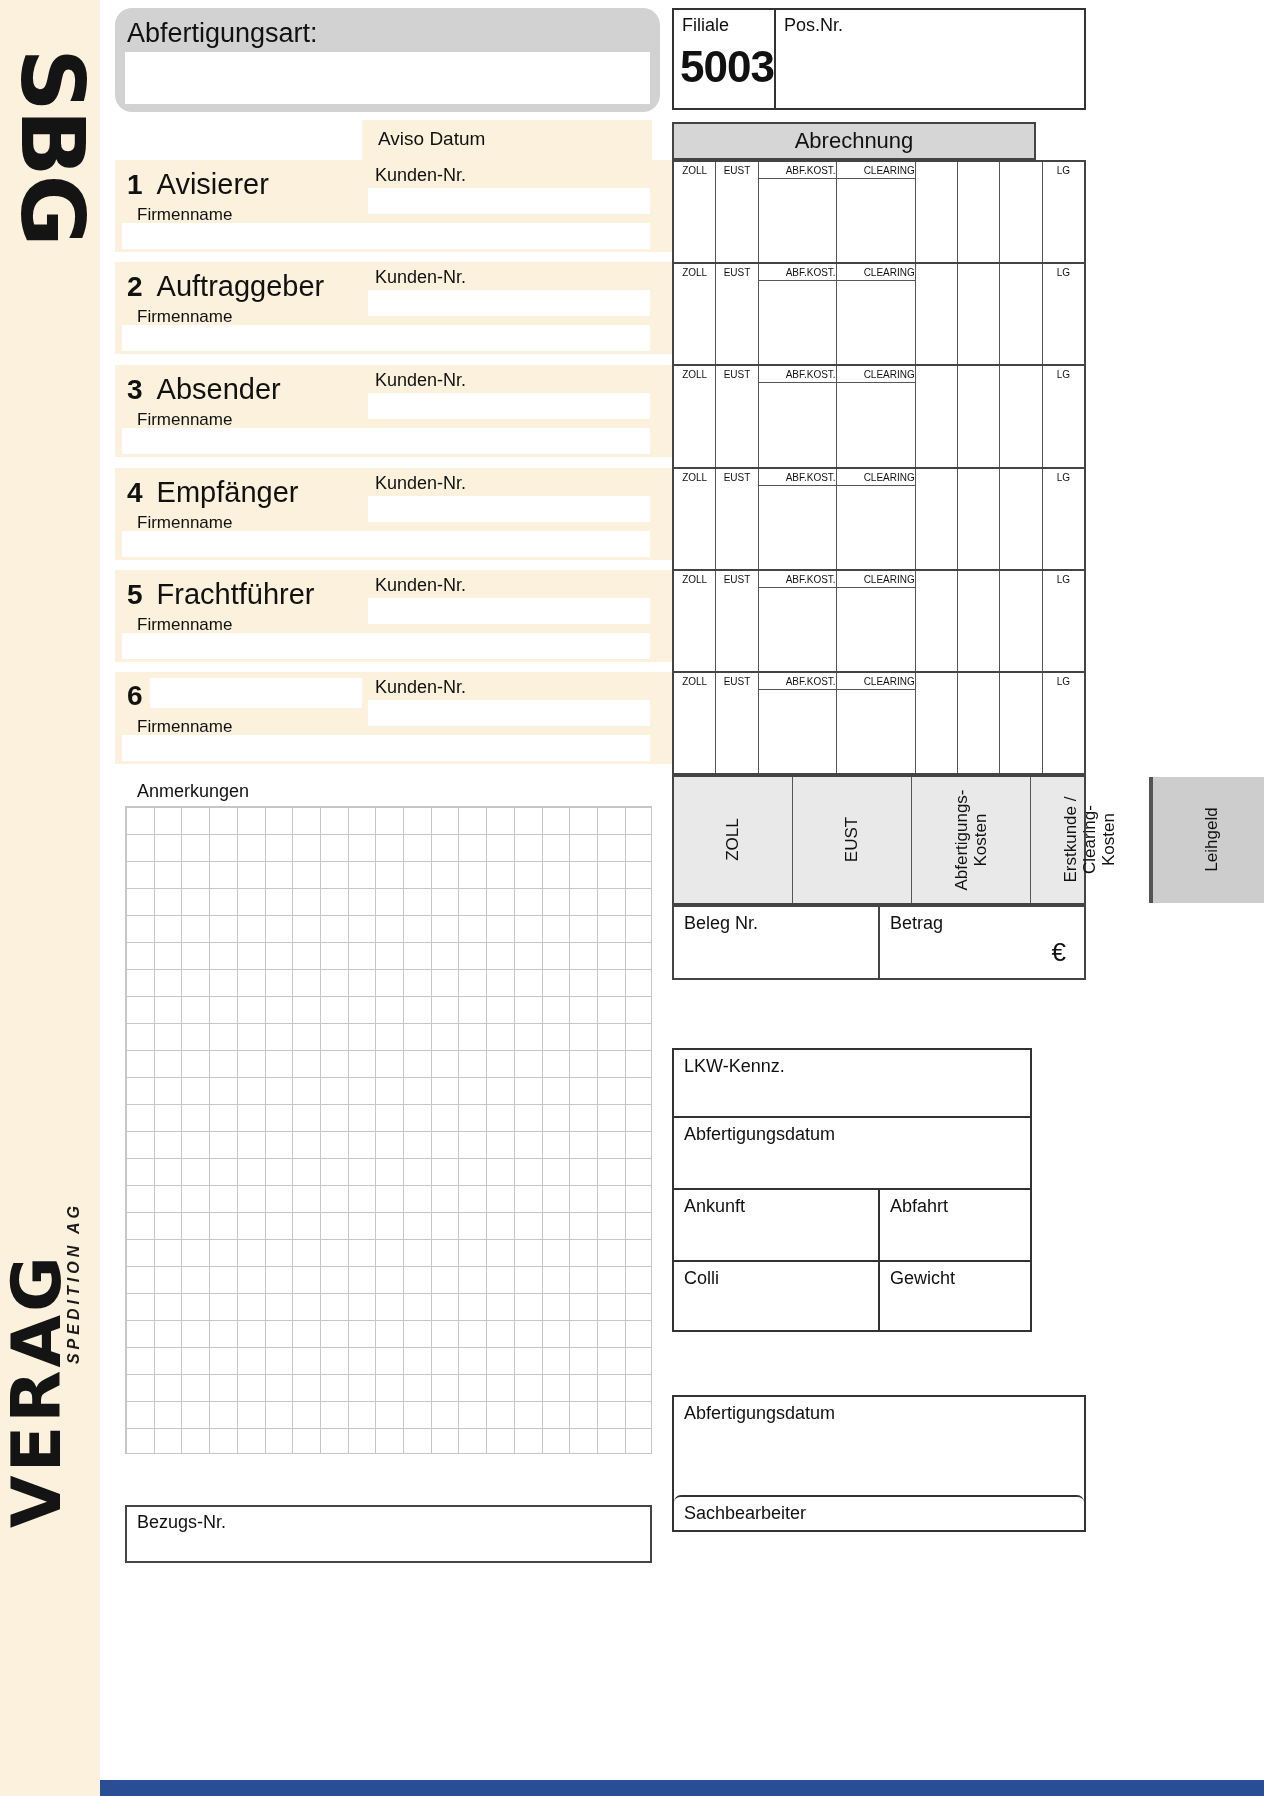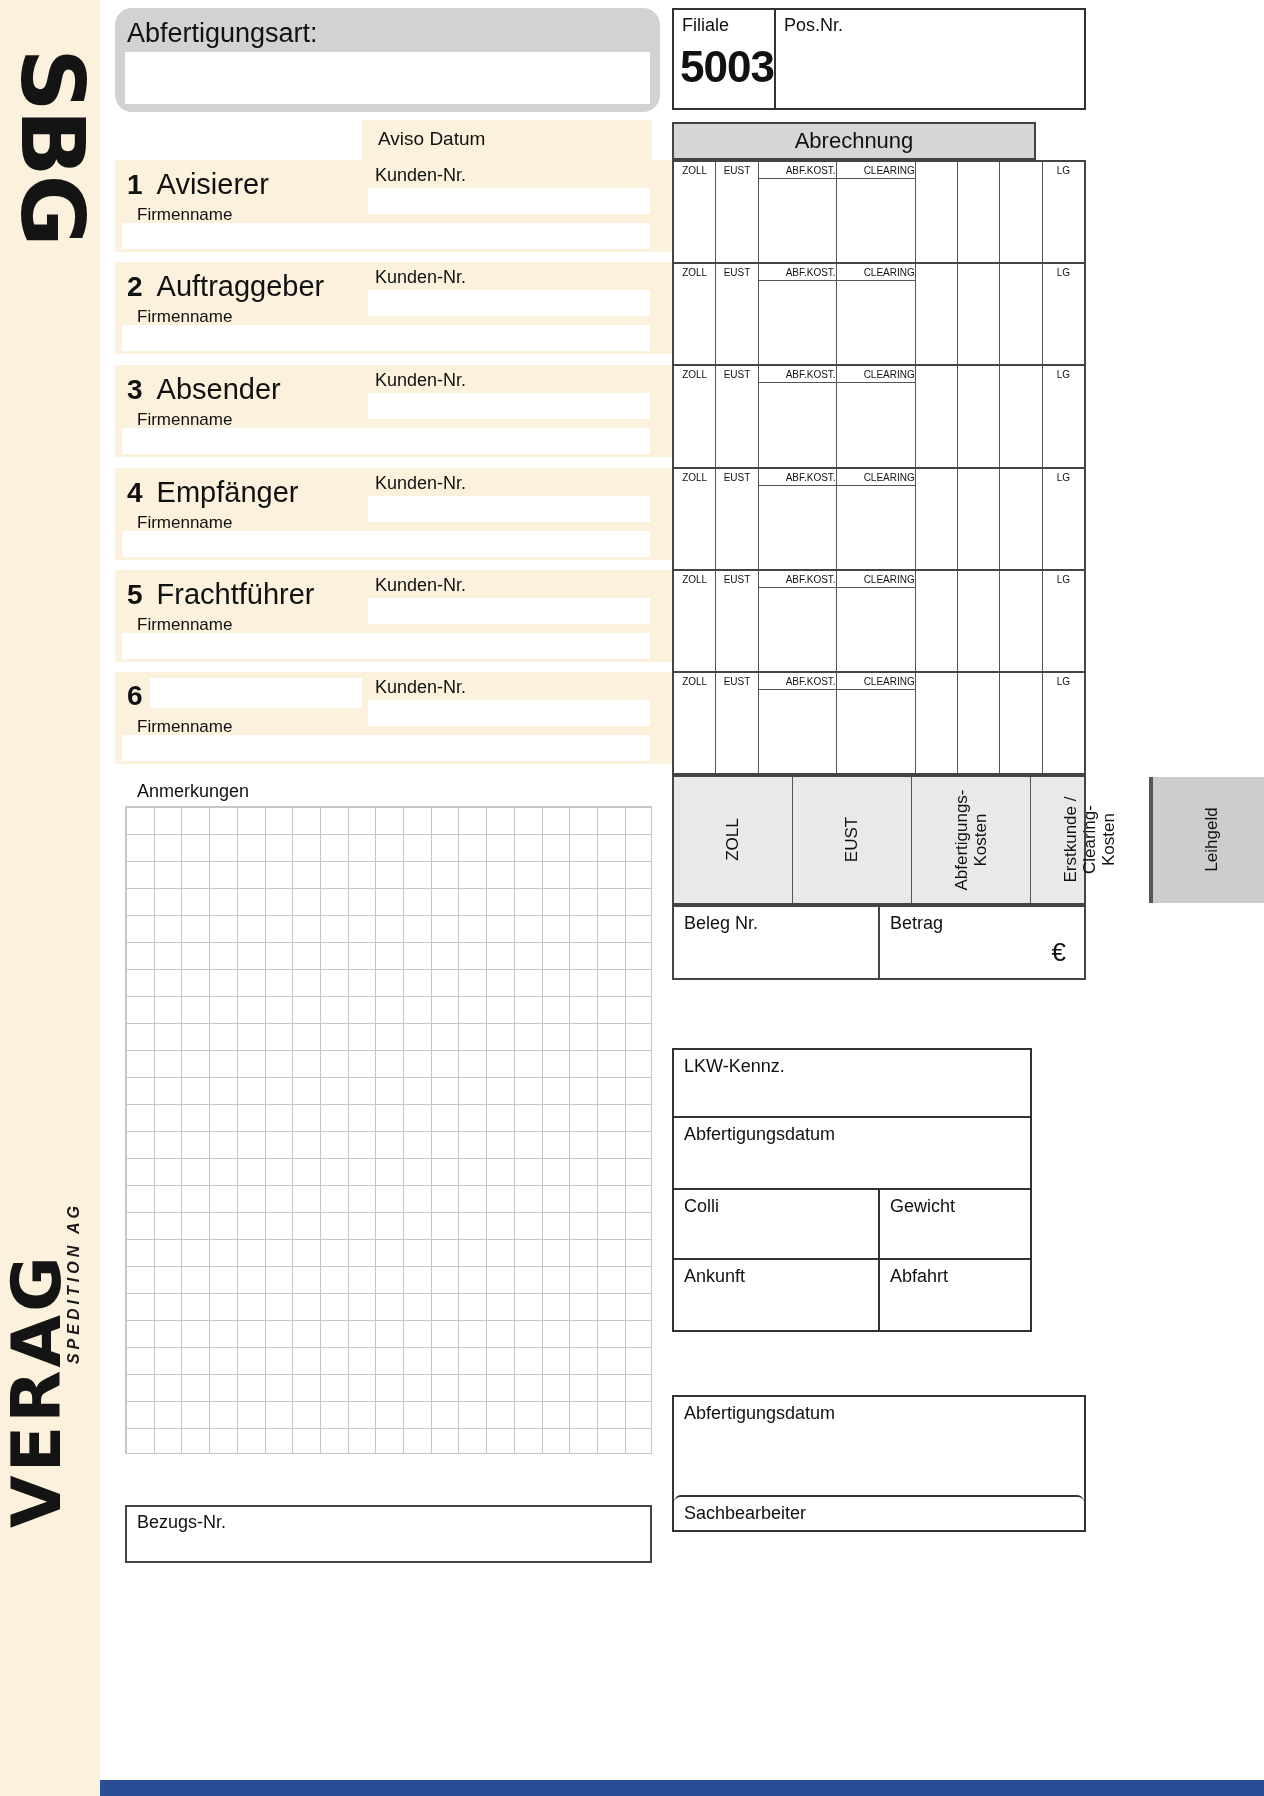--- a/index.html
+++ b/index.html
@@ -355,36 +355,36 @@
   <span class="anm-label">Anmerkungen</span>
   <div class="anm-grid"></div>
 
   <div class="shipment-box">
     <div class="ship-row r1">
       <span class="box-label">LKW-Kennz.</span>
     </div>
     <div class="ship-row r2">
       <span class="box-label">Abfertigungsdatum</span>
     </div>
+    <div class="ship-row r4">
+      <div class="ship-cell-l">
+        <span class="box-label">Ankunft</span>
+      </div>
+      <div class="ship-cell-r">
+        <span class="box-label">Abfahrt</span>
+      </div>
+    </div>
     <div class="ship-row r3">
       <div class="ship-cell-l">
         <span class="box-label">Colli</span>
       </div>
       <div class="ship-cell-r">
         <span class="box-label">Gewicht</span>
       </div>
     </div>
-    <div class="ship-row r4">
-      <div class="ship-cell-l">
-        <span class="box-label">Ankunft</span>
-      </div>
-      <div class="ship-cell-r">
-        <span class="box-label">Abfahrt</span>
-      </div>
-    </div>
   </div>
 
   <div class="proc-box">
     <div class="proc-r1">
       <span class="box-label">Abfertigungsdatum</span>
     </div>
     <div class="proc-r2">
       <span class="box-label">Sachbearbeiter</span>
     </div>
   </div>

